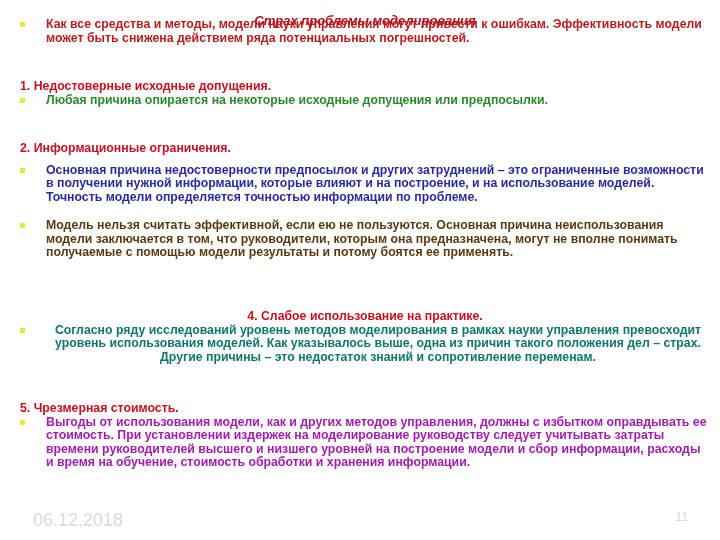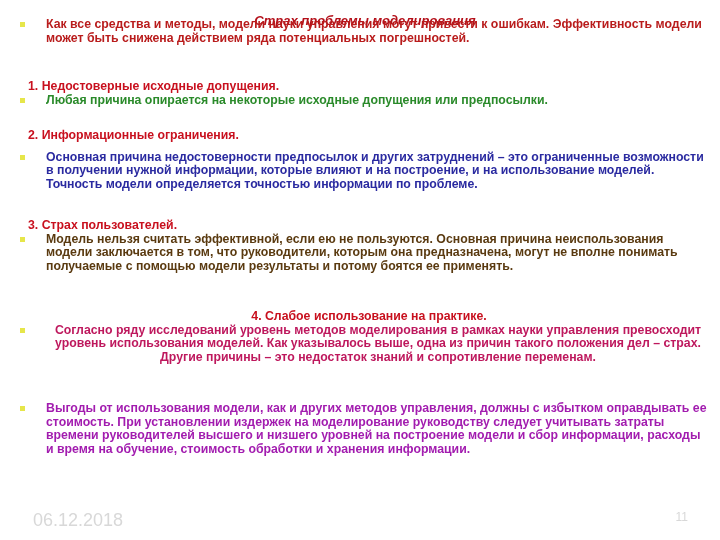--- a/index.html
+++ b/index.html
@@ -5,28 +5,28 @@
     html, body { margin: 0; padding: 0; }
     body {
       width: 720px; height: 540px; background: #ffffff; position: relative; overflow: hidden;
       font-family: "Liberation Sans", sans-serif; font-weight: bold;
     }
     .title {
       position: absolute; top: 13px; left: 0; width: 720px; text-align: center;
       font-style: italic; font-size: 13px; color: #b4101a; padding-left: 10px; box-sizing: border-box;
     }
     .block { position: absolute; left: 20px; width: 690px; font-size: 12.3px; line-height: 13.6px; }
-    .heading { color: #c8101e; margin-left: 8px; }
+    .heading { color: #c8101e; margin-left: 0; }
     .para { position: relative; padding-left: 26px; }
     .bullet {
       position: absolute; left: 0; top: 4px; width: 5px; height: 5px; background: #e6e64a;
     }
     .intro { top: 18px; color: #b91c1c; }
     .b1 { top: 80px; }
-    .b2 { top: 129px; }
+    .b2 { top: 142px; }
     .b3 { top: 219px; }
     .b4 { top: 310px; text-align: center; }
     .b5 { top: 402px; }
     .footer-date {
       position: absolute; left: 33px; top: 510px; font-size: 18px; color: #d8d8d8; font-weight: normal;
     }
     .footer-page {
       position: absolute; right: 32px; top: 510px; font-size: 12px; color: #d8d8d8; font-weight: normal;
     }
   </style>
@@ -52,36 +52,36 @@
 
 <div class="block b2">
   <div class="heading">2. Информационные ограничения.</div>
   <div class="para" style="color:#2a2aa0;margin-top:8px;">
     <span class="bullet"></span>
     <span>Основная причина недостоверности предпосылок и других затруднений – это ограниченные возможности в получении нужной информации, которые влияют и на построение, и на использование моделей. Точность модели определяется точностью информации по проблеме.</span>
   </div>
 </div>
 
 <div class="block b3">
-  <div class="heading">3. Страх пользователей.</div>
   <div class="para" style="color:#5a3a10;">
     <span class="bullet"></span>
     <span>Модель нельзя считать эффективной, если ею не пользуются. Основная причина неиспользования модели заключается в том, что руководители, которым она предназначена, могут не вполне понимать получаемые с помощью модели результаты и потому боятся ее применять.</span>
   </div>
 </div>
 
 <div class="block b4">
   <div class="heading">4. Слабое использование на практике.</div>
-  <div class="para" style="color:#be185d;">
+  <div class="para" style="color:#0f766e;">
     <span class="bullet"></span>
     <span>Согласно ряду исследований уровень методов моделирования в рамках науки управления превосходит уровень использования моделей. Как указывалось выше, одна из причин такого положения дел – страх. Другие причины – это недостаток знаний и сопротивление переменам.</span>
   </div>
 </div>
 
 <div class="block b5">
+  <div class="heading">5. Чрезмерная стоимость.</div>
   <div class="para" style="color:#a21caf;">
     <span class="bullet"></span>
     <span>Выгоды от использования модели, как и других методов управления, должны с избытком оправдывать ее стоимость. При установлении издержек на моделирование руководству следует учитывать затраты времени руководителей высшего и низшего уровней на построение модели и сбор информации, расходы и время на обучение, стоимость обработки и хранения информации.</span>
   </div>
 </div>
 
 <div class="footer-date">06.12.2018</div>
 <div class="footer-page">11</div>
 
 </body></html>

